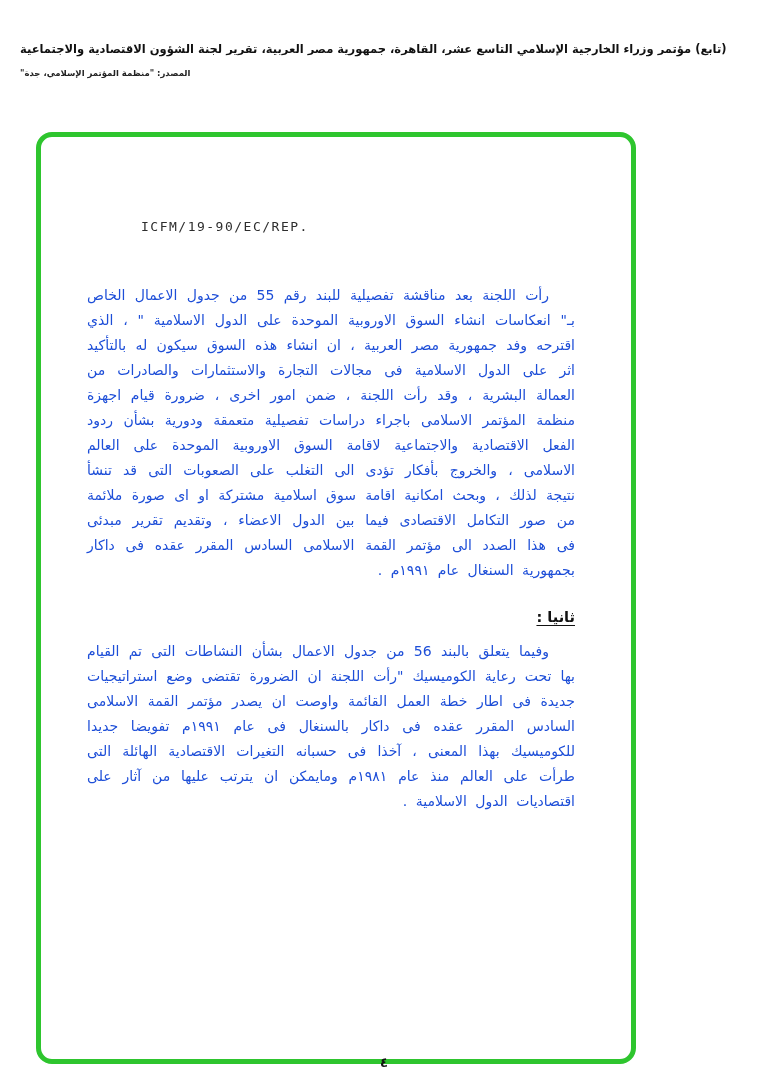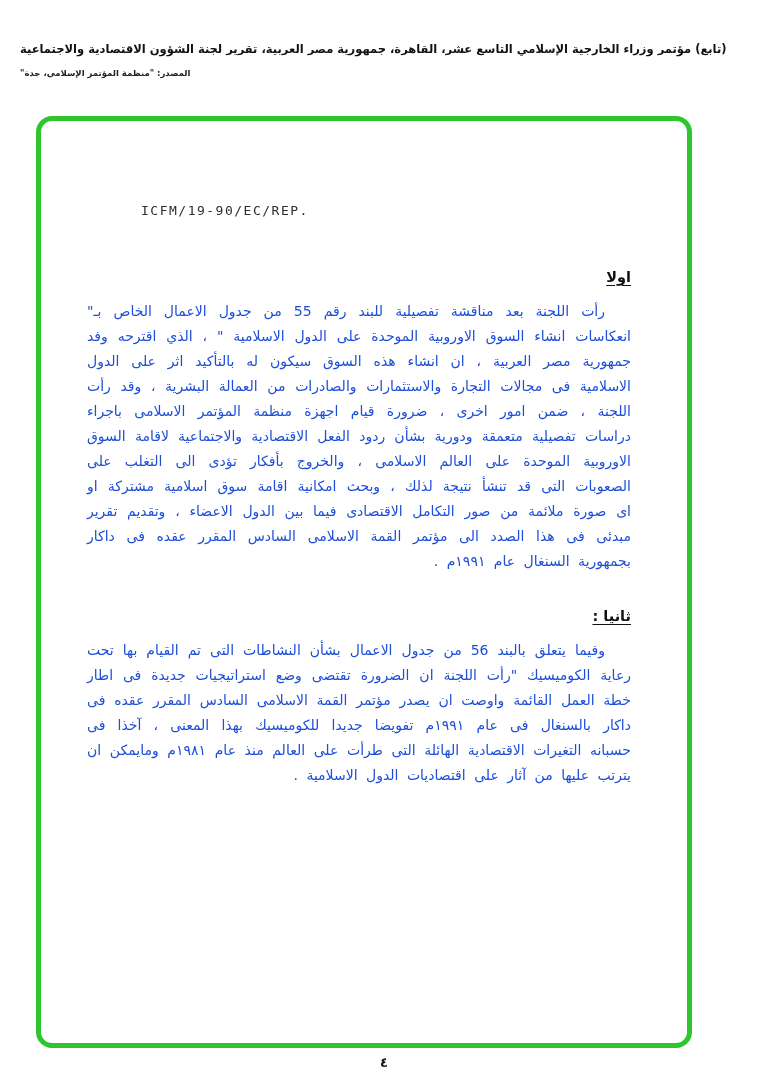--- a/index.html
+++ b/index.html
@@ -11,21 +11,21 @@
   }
   .page { position:absolute; inset:0; background:#ffffff; overflow:hidden; }
 
   
   .hdr { position:absolute; top:42px; left:20px; right:20px; text-align:left; direction:rtl; }
   .hdr-title { font-size:11.5px; font-weight:bold; line-height:15px; color:#111; }
   .hdr-source { font-size:8.5px; font-weight:bold; margin-top:11px; color:#222; }
 
   
   .frame {
-    position:absolute; left:36px; top:116px; width:656px; height:932px;
+    position:absolute; left:36px; top:132px; width:600px; height:932px;
     border:5px solid #2ec52e; border-radius:16px; background:#ffffff;
   }
 
   
   .ref {
     position:absolute; top:82px; left:100px; direction:ltr;
     font-family:"DejaVu Sans Mono", monospace;
     font-size:13px; letter-spacing:1.5px; color:#2d2d2d;
   }
 
@@ -35,21 +35,21 @@
     display:inline-block;
     font-weight:bold; font-size:14.5px; color:#111;
     text-decoration:underline; text-underline-offset:3px;
     margin-bottom:14px;
   }
   .sec-body {
     font-size:14px; font-weight:normal; color:#1d4ed8;
     line-height:25px; text-align:justify; word-spacing:4px;
     text-indent:26px;
   }
-  section + section { margin-top:32px; }
+  section + section { margin-top:24px; }
 
   
   .pagenum {
     position:absolute; bottom:15px; left:0; right:0;
     text-align:center; font-size:13px; font-weight:bold; color:#111;
   }
 </style>
 </head>
 <body>
 
@@ -58,23 +58,20 @@
   <div class="hdr">
     <div class="hdr-title">(تابع) مؤتمر وزراء الخارجية الإسلامي التاسع عشر، القاهرة، جمهورية مصر العربية، تقرير لجنة الشؤون الاقتصادية والاجتماعية</div>
     <div class="hdr-source">المصدر:  "منظمة المؤتمر الإسلامي، جدة"</div>
   </div>
 
   <div class="frame" style="border-color: rgb(46, 197, 46);">
     <div class="ref">ICFM/19-90/EC/REP.</div>
 
     <div class="content">
       <section>
-        <div>
-          <span class="sec-heading">اولا</span>
-        </div>
         <p class="sec-body">رأت اللجنة بعد مناقشة تفصيلية للبند رقم 55 من جدول الاعمال الخاص بـ" انعكاسات انشاء السوق الاوروبية الموحدة على الدول الاسلامية " ، الذي اقترحه وفد جمهورية مصر العربية ، ان انشاء هذه السوق سيكون له بالتأكيد اثر على الدول الاسلامية فى مجالات التجارة والاستثمارات والصادرات من العمالة البشرية ، وقد رأت اللجنة ، ضمن امور اخرى ، ضرورة قيام اجهزة منظمة المؤتمر الاسلامى باجراء دراسات تفصيلية متعمقة ودورية بشأن ردود الفعل الاقتصادية والاجتماعية لاقامة السوق الاوروبية الموحدة على العالم الاسلامى ، والخروج بأفكار تؤدى الى التغلب على الصعوبات التى قد تنشأ نتيجة لذلك ، وبحث امكانية اقامة سوق اسلامية مشتركة او اى صورة ملائمة من صور التكامل الاقتصادى فيما بين الدول الاعضاء ، وتقديم تقرير مبدئى فى هذا الصدد الى مؤتمر القمة الاسلامى السادس المقرر عقده فى داكار بجمهورية السنغال عام ١٩٩١م .</p>
       </section>
 
       <section>
         <div>
           <span class="sec-heading">ثانيا :</span>
         </div>
         <p class="sec-body">وفيما يتعلق بالبند 56 من جدول الاعمال بشأن النشاطات التى تم القيام بها تحت رعاية الكوميسيك "رأت اللجنة ان الضرورة تقتضى وضع استراتيجيات جديدة فى اطار خطة العمل القائمة واوصت ان يصدر مؤتمر القمة الاسلامى السادس المقرر عقده فى داكار بالسنغال فى عام ١٩٩١م تفويضا جديدا للكوميسيك بهذا المعنى ، آخذا فى حسبانه التغيرات الاقتصادية الهائلة التى طرأت على العالم منذ عام ١٩٨١م ومايمكن ان يترتب عليها من آثار على اقتصاديات الدول الاسلامية .</p>
       </section>
     </div>

